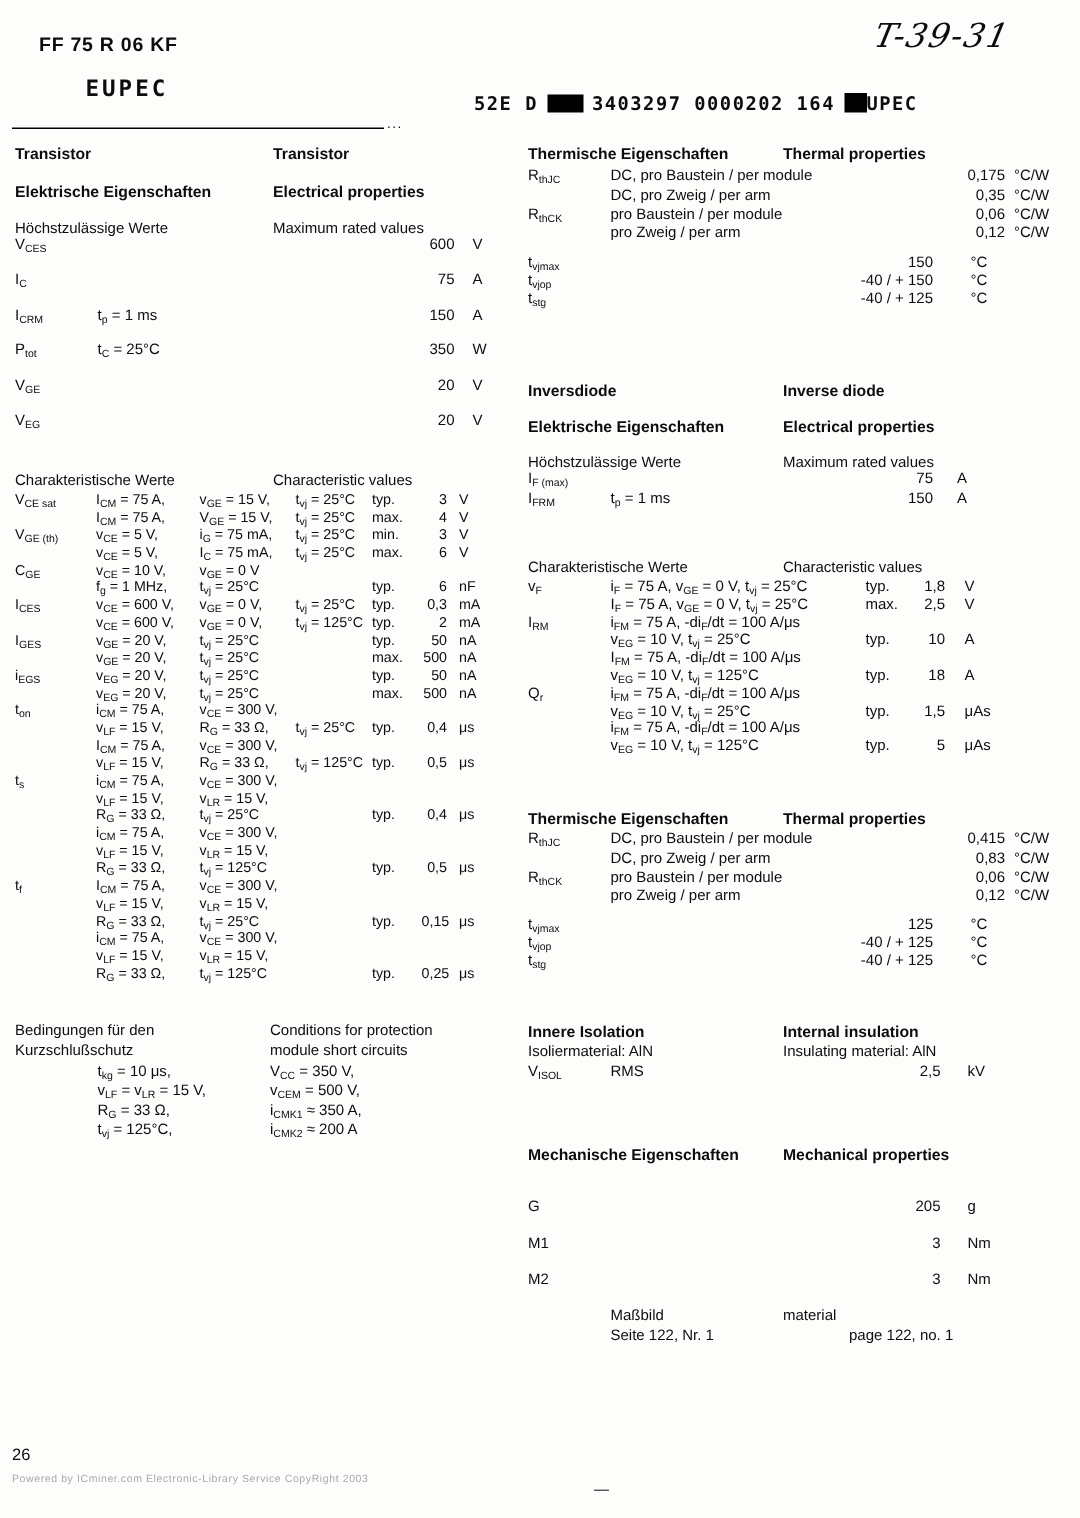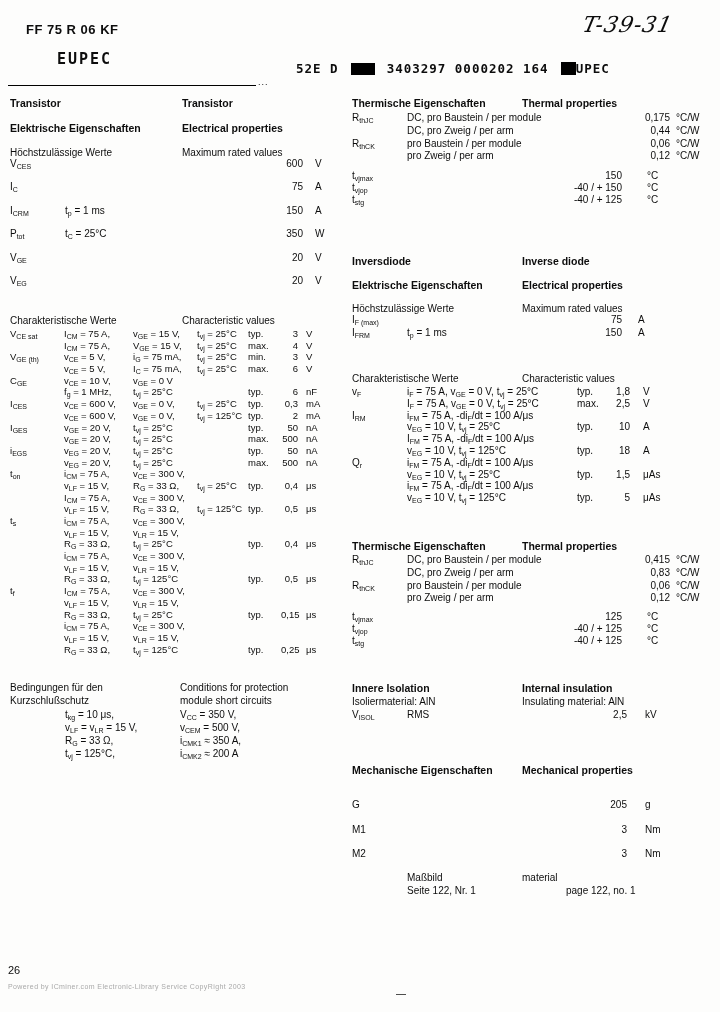--- a/index.html
+++ b/index.html
@@ -73,21 +73,21 @@
 </style>
 </head>
 <body>
 
 <div class="page">
 
   <div class="abs partno" style="left:26px; top:22px;">FF 75 R 06 KF</div>
   <div class="abs brand" style="left:57px; top:50px;">EUPEC</div>
   <div class="abs stamp" style="left:583px; top:12px;">T-39-31</div>
 
-  <div class="abs codeline" style="left:296px; top:61px;gap:12px;">
+  <div class="abs codeline" style="left:316px; top:61px;">
     <span>52E D</span>
     <span class="blk b1"></span>
     <span>3403297 0000202 164</span>
     <span style="display:flex;align-items:center;">
       <span class="blk b2"></span>
         <span>UPEC</span>
     </span>
   </div>
 
   <div class="abs hline" style="left:8px; top:85px; width:248px;"></div>
@@ -461,21 +461,21 @@
       <div class="row">
         <span class="c s">R<sub>thJC</sub></span>
         <span class="c d">DC, pro Baustein / per module</span>
         <span class="c val">0,175</span>
         <span class="c unit">°C/W</span>
       </div>
 
       <div class="row">
         <span class="c s"></span>
         <span class="c d">DC, pro Zweig / per arm</span>
-        <span class="c val">0,44</span>
+        <span class="c val">0,35</span>
         <span class="c unit">°C/W</span>
       </div>
 
       <div class="row">
         <span class="c s">R<sub>thCK</sub></span>
         <span class="c d">pro Baustein / per module</span>
         <span class="c val">0,06</span>
         <span class="c unit">°C/W</span>
       </div>
 

